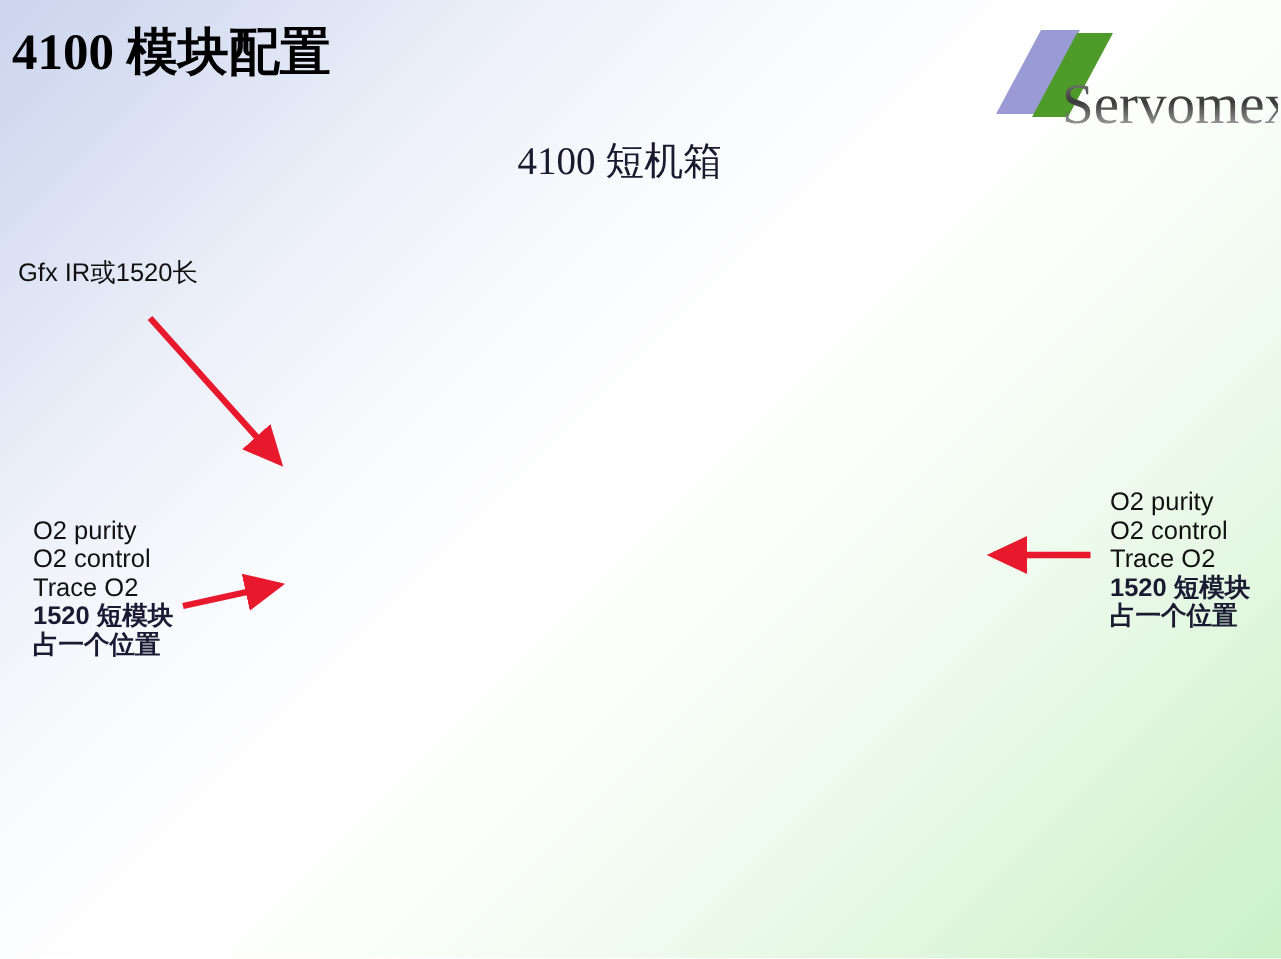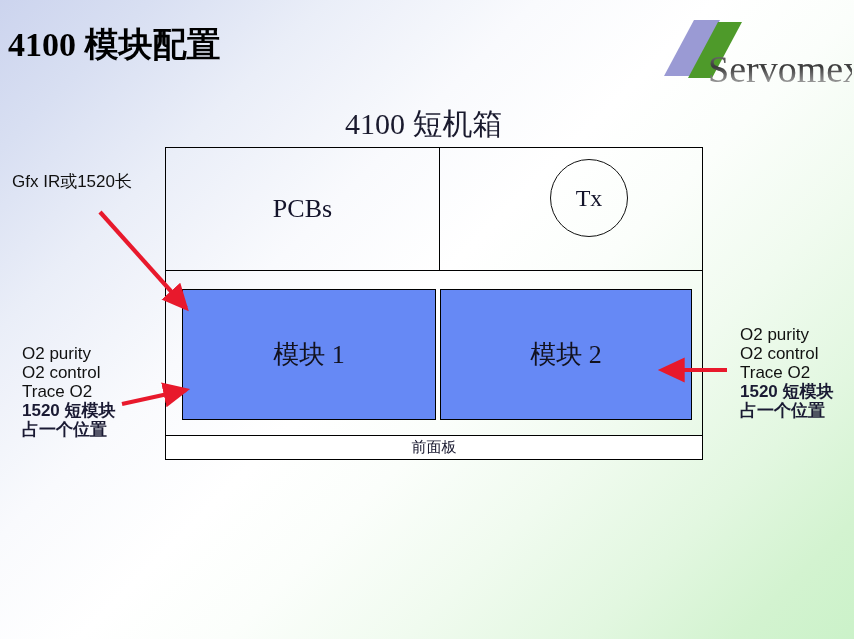--- a/index.html
+++ b/index.html
@@ -27,21 +27,21 @@
         #e2f7e0 82%,
         #d3f3d0 92%,
         #cbf2c9 100%);
     overflow: hidden;
   }
 
   
   #title {
     position: absolute;
     left: 8px;
-    top: 22px;
+    top: 12px;
     font-family: "Liberation Serif", "DejaVu Serif", serif;
     font-size: 34px;
     font-weight: bold;
     color: #000000;
     letter-spacing: 0px;
     white-space: nowrap;
   }
 
   
   #logo {
@@ -50,23 +50,23 @@
     top: 16px;
     width: 206px;
     height: 74px;
   }
   #logo svg { display: block; }
 
   
   #subtitle {
     position: absolute;
     left: 345px;
-    top: 104px;
-    font-family: "Liberation Serif", "DejaVu Serif", serif;
-    font-size: 30px;
+    top: 90px;
+    font-family: "Liberation Serif", "DejaVu Serif", serif;
+    font-size: 26px;
     color: #1a1a2e;
     white-space: nowrap;
   }
 
   
   #chassis {
     position: absolute;
     left: 165px;
     top: 147px;
     width: 538px;
@@ -207,46 +207,20 @@
       <g>
         <polygon points="18,60 44,60 74,4 48,4" fill="#9a9ad4"></polygon>
         <polygon points="42,62 66,62 96,6 72,6" fill="#4e9a2a"></polygon>
       </g>
       <text x="62" y="66" font-family="Liberation Serif, DejaVu Serif, serif" font-size="38" fill="url(#wmGrad)">Servomex</text>
     </svg>
   </div>
 
   <div id="subtitle">4100 短机箱</div>
 
-  <div id="chassis">
-
-    <div class="chassis-row-top">
-      <div class="cell-pcbs">
-        <span class="cell-pcbs-label">PCBs</span>
-      </div>
-      <div class="cell-tx">
-        <div class="tx-circle">
-          <span class="tx-label">Tx</span>
-        </div>
-      </div>
-    </div>
-
-    <div class="chassis-row-mid">
-      <div class="module" id="module-1">
-        <span class="module-label">模块 1</span>
-      </div>
-      <div class="module" id="module-2">
-        <span class="module-label">模块 2</span>
-      </div>
-    </div>
-
-    <div class="chassis-row-bottom">
-      <span class="front-panel-label">前面板</span>
-    </div>
-  </div>
 
   <div class="annotation" id="note-top-left">
     <div>Gfx IR或1520长</div>
   </div>
 
   <div class="annotation" id="note-mid-left">
     <div>O2 purity</div>
     <div>O2 control</div>
     <div>Trace O2</div>
     <div class="cn">1520 短模块</div>

